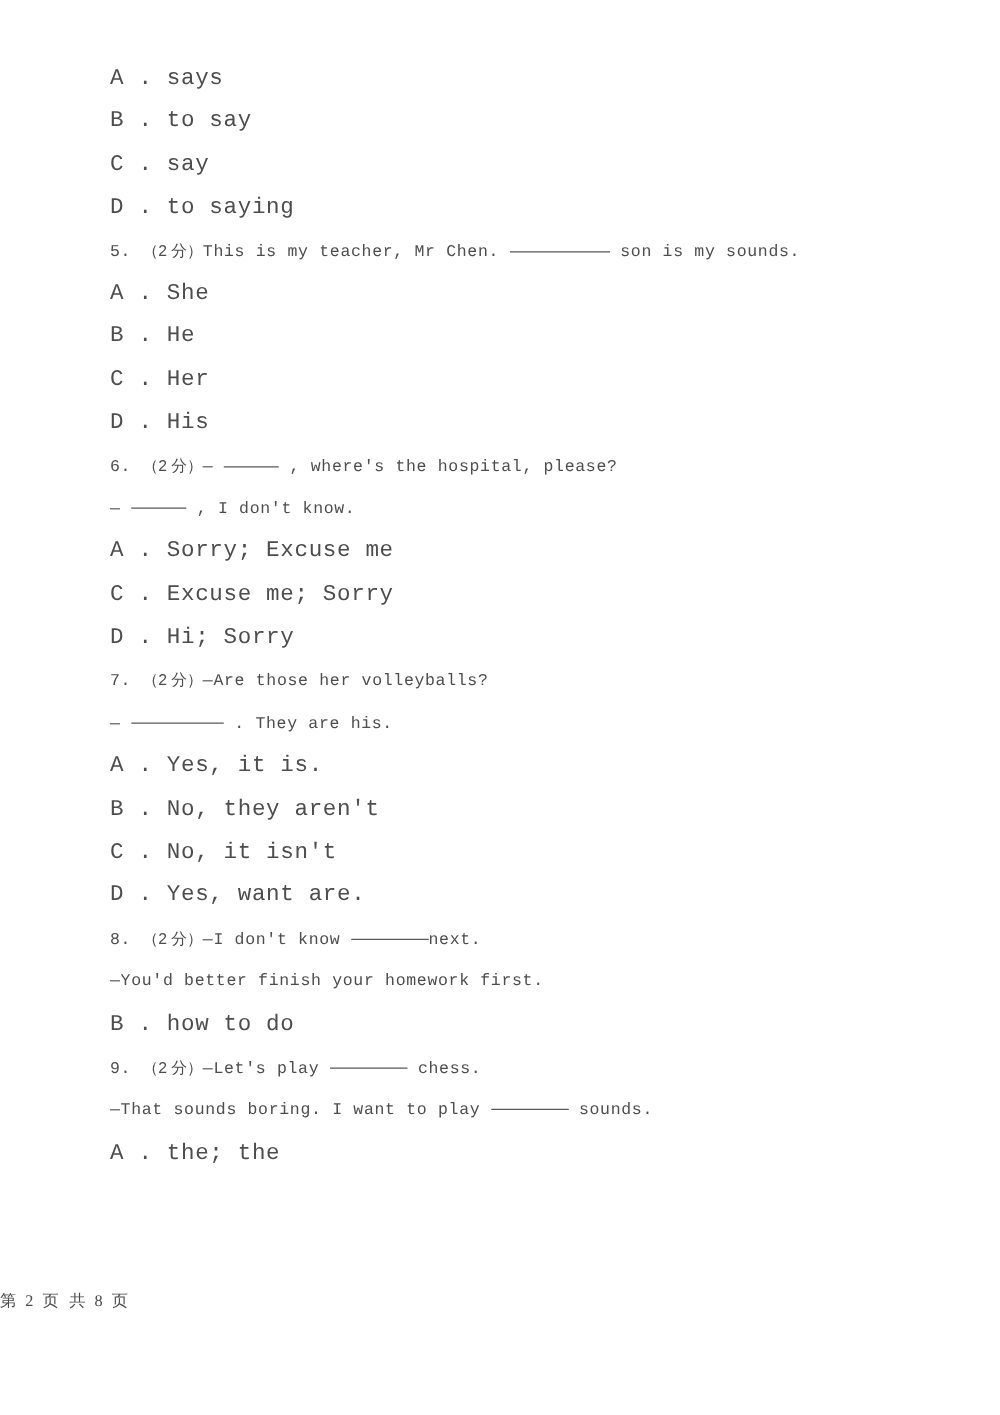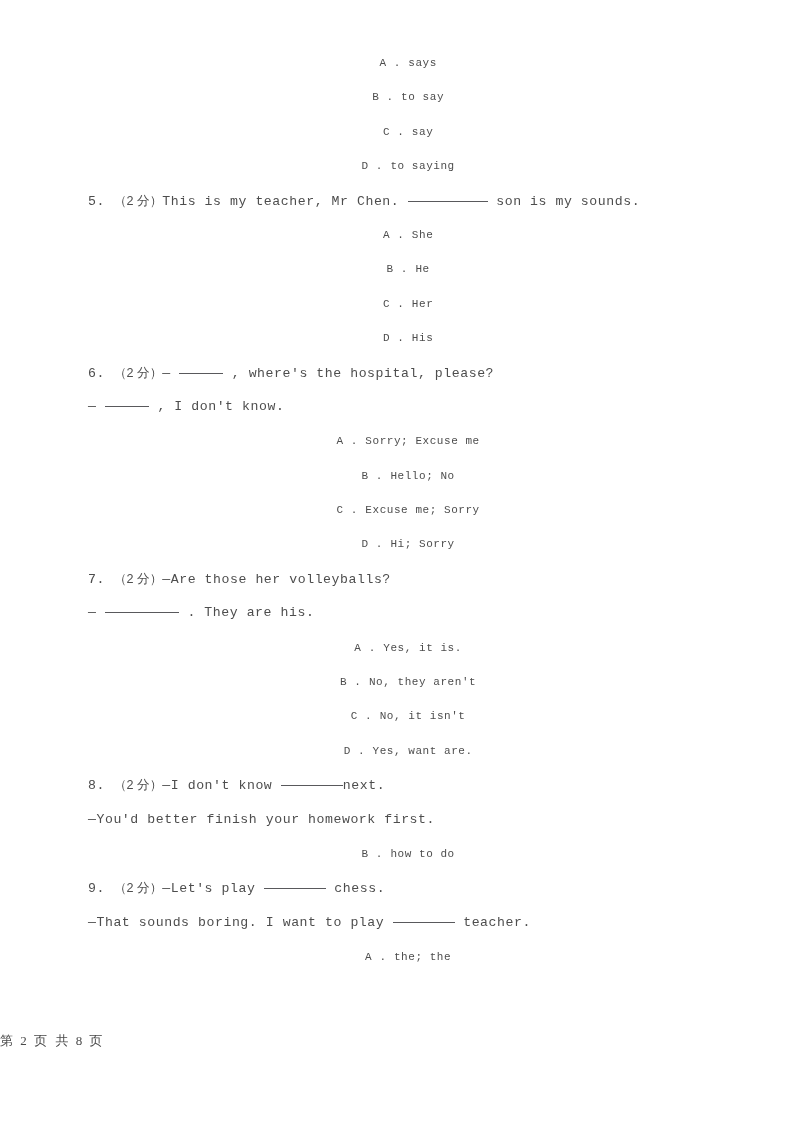--- a/index.html
+++ b/index.html
@@ -35,22 +35,21 @@
     height: 34.4px;
     line-height: 34.4px;
     white-space: nowrap;
     font-size: 13.2px;
     letter-spacing: 0.55px;
     color: #4d4d4d;
     font-family: "Liberation Mono", "DejaVu Sans Mono", monospace;
   }
 
   .line.option {
-    font-size: 11px;
-    text-align: center;
+    font-size: 18px;
   }
 
   
   .opt-letter {
     display: inline-block;
     min-width: 22px;
   }
 
   .qnum {
     display: inline-block;
@@ -101,33 +100,32 @@
       <div class="line option"><span class="opt-letter">C .</span><span> say</span></div>
       <div class="line option"><span class="opt-letter">D .</span><span> to saying</span></div>
       <div class="line"><span class="qnum">5.</span><span class="score">（2 分）</span><span>This is my teacher, Mr Chen.</span><span> </span><span class="blank w-xlong"></span><span> son is my sounds.</span></div>
       <div class="line option"><span class="opt-letter">A .</span><span> She</span></div>
       <div class="line option"><span class="opt-letter">B .</span><span> He</span></div>
       <div class="line option"><span class="opt-letter">C .</span><span> Her</span></div>
       <div class="line option"><span class="opt-letter">D .</span><span> His</span></div>
       <div class="line"><span class="qnum">6.</span><span class="score">（2 分）</span><span>—</span><span> </span><span class="blank w-short"></span><span> , where's the hospital, please?</span></div>
       <div class="line"><span>—</span><span> </span><span class="blank w-short"></span><span> , I don't know.</span></div>
       <div class="line option"><span class="opt-letter">A .</span><span> Sorry; Excuse me</span></div>
-      <div class="line option"><span class="opt-letter">B .</span><span> Hello; No</span></div>
       <div class="line option"><span class="opt-letter">C .</span><span> Excuse me; Sorry</span></div>
       <div class="line option"><span class="opt-letter">D .</span><span> Hi; Sorry</span></div>
       <div class="line"><span class="qnum">7.</span><span class="score">（2 分）</span><span>—Are those her volleyballs?</span></div>
       <div class="line"><span>—</span><span> </span><span class="blank w-long"></span><span> . They are his.</span></div>
       <div class="line option"><span class="opt-letter">A .</span><span> Yes, it is.</span></div>
       <div class="line option"><span class="opt-letter">B .</span><span> No, they aren't</span></div>
       <div class="line option"><span class="opt-letter">C .</span><span> No, it isn't</span></div>
       <div class="line option"><span class="opt-letter">D .</span><span> Yes, want are.</span></div>
       <div class="line"><span class="qnum">8.</span><span class="score">（2 分）</span><span>—I don't know</span><span> </span><span class="blank w-mid"></span><span>next.</span></div>
       <div class="line"><span>—You'd better finish your homework first.</span></div>
       <div class="line option"><span class="opt-letter">B .</span><span> how to do</span></div>
       <div class="line"><span class="qnum">9.</span><span class="score">（2 分）</span><span>—Let's play</span><span> </span><span class="blank w-mid"></span><span> chess.</span></div>
-      <div class="line"><span>—That sounds boring. I want to play</span><span> </span><span class="blank w-mid"></span><span> teacher.</span></div>
+      <div class="line"><span>—That sounds boring. I want to play</span><span> </span><span class="blank w-mid"></span><span> sounds.</span></div>
       <div class="line option"><span class="opt-letter">A .</span><span> the; the</span></div>
     </div>
 
   <div class="footer">
     <span>第</span><span class="sp"></span><span class="fnum">2</span><span class="sp"></span><span>页 共</span><span class="sp"></span><span class="fnum">8</span><span class="sp"></span><span>页</span>
   </div>
 </div>
 
 </body></html>

